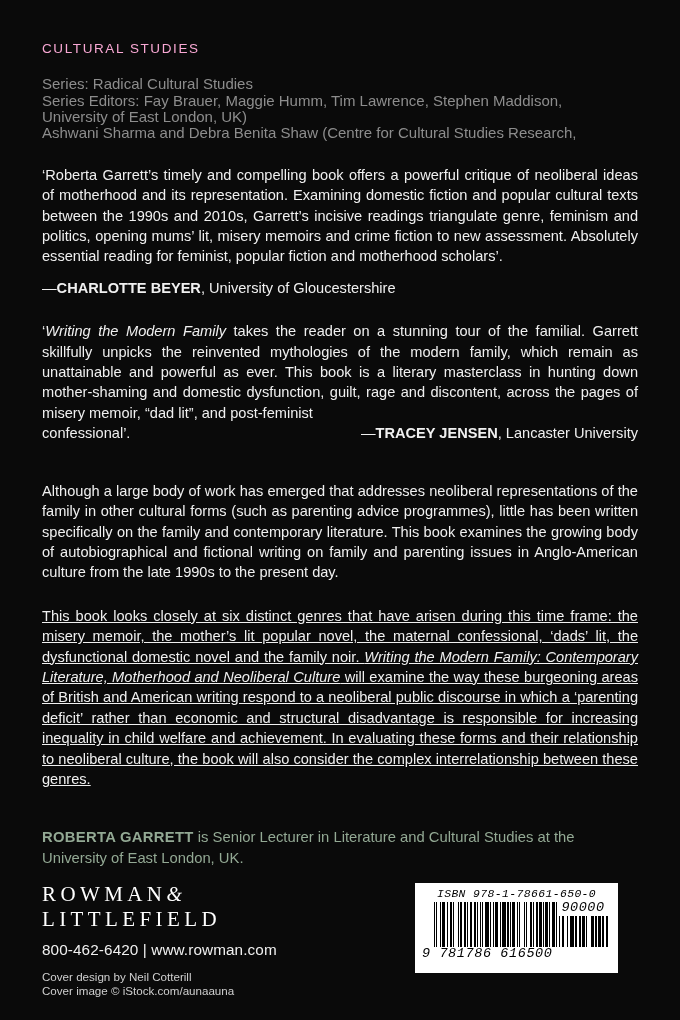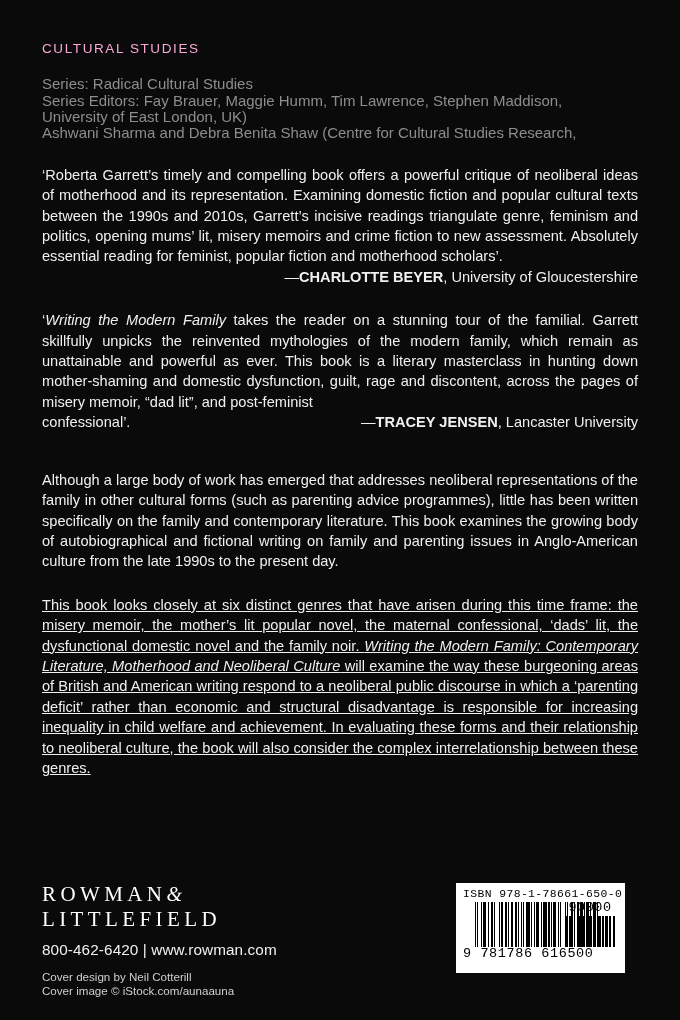--- a/index.html
+++ b/index.html
@@ -42,22 +42,22 @@
     color: #f0f0f0;
     font-size: 14.6px;
     line-height: 20.4px;
     text-align: justify;
     text-justify: inter-word;
   }
   .blurb { margin-top: 23px; }
   .blurb-text { display: inline; }
   .attrib-line {
     display: block;
-    text-align: right;
-    margin-top: 0;
+    text-align: left;
+    margin-top: 11px;
   }
   .attrib-inline {
     float: right;
     text-align: right;
   }
   .attrib-name { font-weight: bold; }
   .ital { font-style: italic; }
 
   #desc-1 { margin-top: 37px; }
   #desc-2 { margin-top: 23px; text-decoration: underline; }
@@ -111,27 +111,28 @@
     margin-top: 11px;
     color: #cfcfcf;
     font-size: 11.6px;
     line-height: 14.2px;
   }
   .credit-line { display: block; }
 
   
   #barcode-box {
     position: absolute;
-    right: 13px;
+    right: 20px;
     bottom: 25px;
-    width: 169px;
+    width: 203px;
     height: 90px;
     background: #ffffff;
     box-sizing: border-box;
     padding: 5px 7px 4px 7px;
+    font-style: italic;
   }
   #isbn-text {
     font-family: "Liberation Mono", monospace;
     color: #000;
     font-size: 11.4px;
     letter-spacing: 0.4px;
     text-align: center;
     white-space: nowrap;
     margin-bottom: 2px;
   }
@@ -209,20 +210,23 @@
       <span>confessional’.</span>
     </span>
   </div>
 
   <div class="para" id="desc-1">Although a large body of work has emerged that addresses neoliberal representations of the family in other cultural forms (such as parenting advice programmes), little has been written specifically on the family and contemporary literature. This book examines the growing body of autobiographical and fictional writing on family and parenting issues in Anglo-American culture from the late 1990s to the present day.</div>
 
   <div class="para" id="desc-2">
     <span>This book looks closely at six distinct genres that have arisen during this time frame: the misery memoir, the mother’s lit popular novel, the maternal confessional, ‘dads’ lit, the dysfunctional domestic novel and the family noir. </span><span class="ital">Writing the Modern Family: Contemporary Literature, Motherhood and Neoliberal Culture</span><span> will examine the way these burgeoning areas of British and American writing respond to a neoliberal public discourse in which a ‘parenting deficit’ rather than economic and structural disadvantage is responsible for increasing inequality in child welfare and achievement. In evaluating these forms and their relationship to neoliberal culture, the book will also consider the complex interrelationship between these genres.</span>
   </div>
 
+  <div id="author-bio">
+    <span id="author-name">ROBERTA GARRETT</span><span> is Senior Lecturer in Literature and Cultural Studies at the University of East London, UK.</span>
+  </div>
 
   <div id="footer">
 
     <div id="publisher-block">
       <span class="logo-line"><span>ROWMAN</span><span class="logo-amp">&amp;</span></span>
       <span class="logo-line">LITTLEFIELD</span>
       <div id="contact-line">800-462-6420 | www.rowman.com</div>
       <div id="credits">
         <span class="credit-line">Cover design by Neil Cotterill</span>
         <span class="credit-line">Cover image © iStock.com/aunaauna</span>

